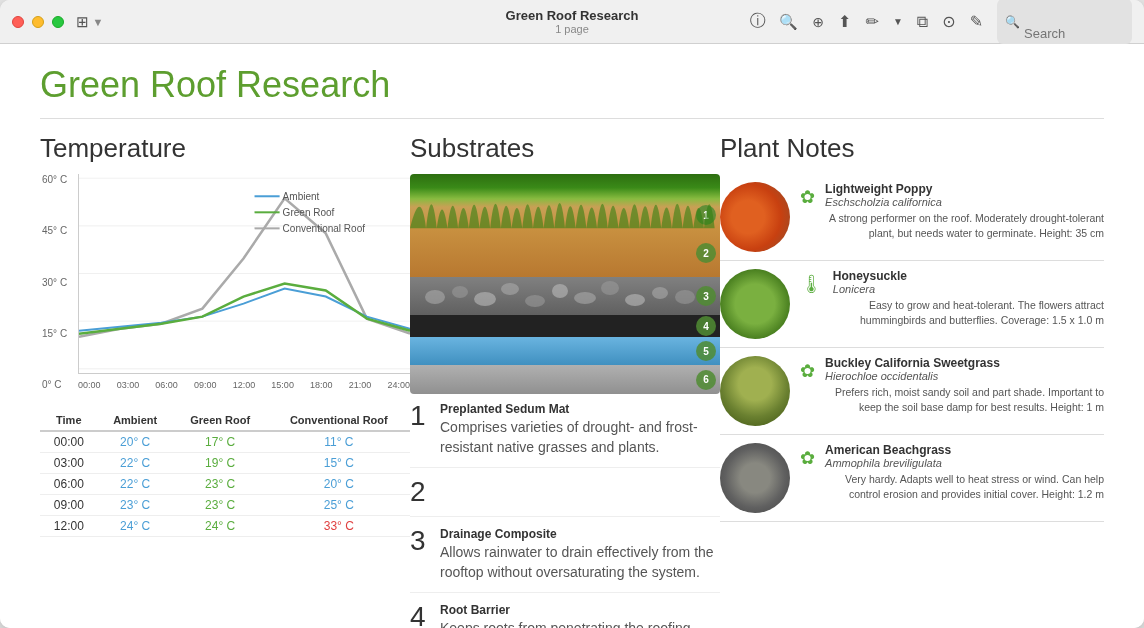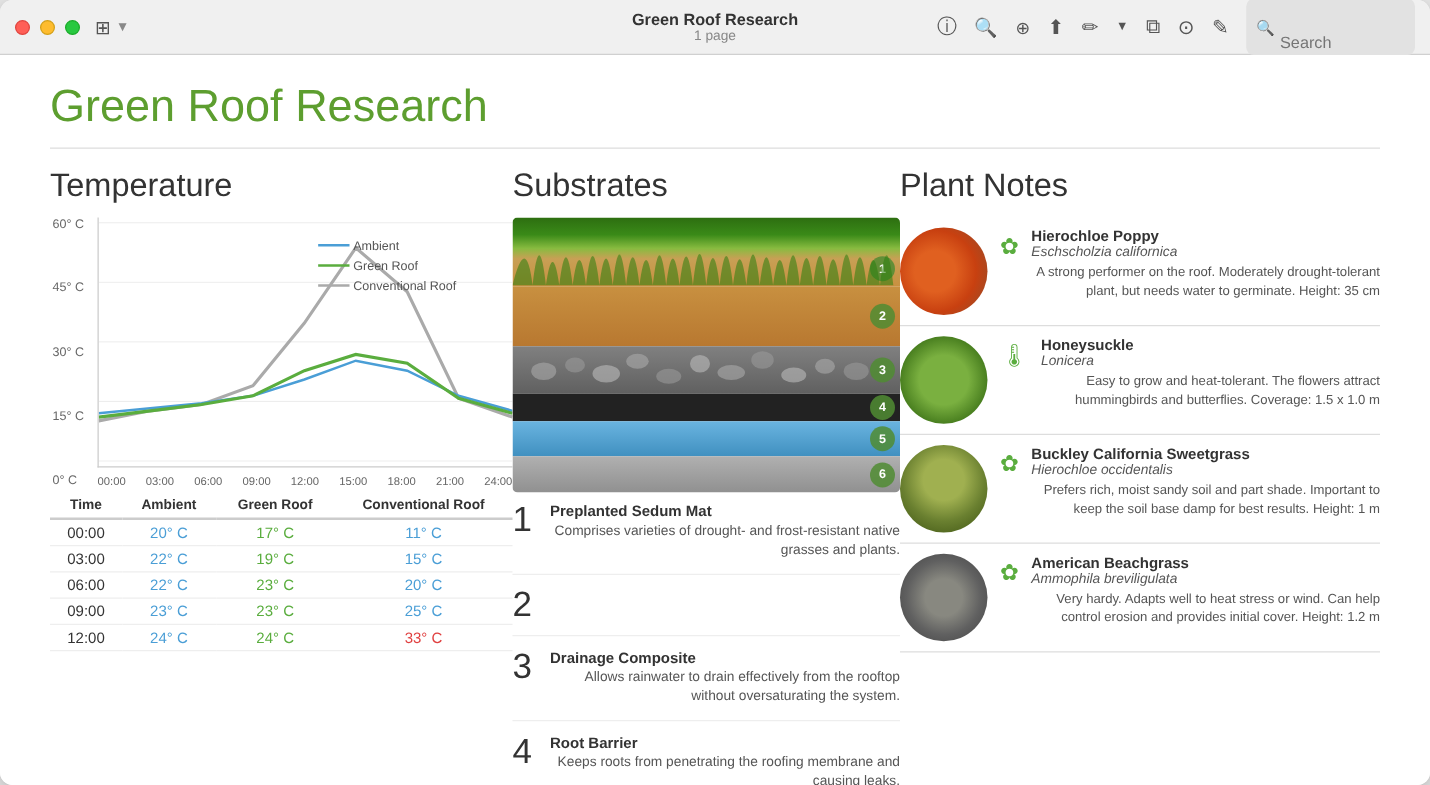--- a/index.html
+++ b/index.html
@@ -158,21 +158,21 @@
       color: #666;
       padding-left: 0;
       margin-top: 2px;
     }
 
     
     .temp-table {
       width: 100%;
       border-collapse: collapse;
       font-size: 12px;
-      margin-top: 4px;
+      margin-top: 20px;
     }
 
     .temp-table th {
       padding: 4px 8px;
       text-align: center;
       font-weight: 600;
       font-size: 11px;
       color: #333;
     }
 
@@ -234,24 +234,23 @@
     }
 
     .substrate-text h4 {
       font-size: 12px;
       font-weight: 700;
       color: #333;
       margin-bottom: 2px;
     }
 
     .substrate-text p {
-      font-size: 11px;
+      font-size: 14px;
       color: #555;
       line-height: 1.4;
-      text-align: right;
     }
 
     
     .plant-list {
       display: flex;
       flex-direction: column;
     }
 
     .plant-item {
       display: flex;
@@ -512,21 +511,21 @@
           </ul>
       </div>
 
       <div>
         <h2 class="section-title">Plant Notes</h2>
         <div class="plant-list" id="plant-list">
         <div class="plant-item">
       <div class="plant-circle" style="background: radial-gradient(circle at 40% 50%, #e06020 30%, #c84010 60%, #8a5030 100%); width:70px; height:70px; border-radius:50%; flex-shrink:0;"></div>
       <div style="font-size:18px; margin-top:4px; flex-shrink:0; color: #5aad3e;">✿</div>
       <div class="plant-info">
-        <h4>Hierochloe Poppy</h4>
+        <h4>Lightweight Poppy</h4>
         <div class="sci-name">Eschscholzia californica</div>
         <p>A strong performer on the roof. Moderately drought-tolerant plant, but needs water to germinate. Height: 35 cm</p>
       </div>
     </div>
             <div class="plant-item">
       <div class="plant-circle" style="background: radial-gradient(circle at 50% 50%, #7ab040 40%, #4a8020 70%, #2a5010 100%); width:70px; height:70px; border-radius:50%; flex-shrink:0;"></div>
       <div style="font-size:18px; margin-top:4px; flex-shrink:0; color: #5aad3e;">🌡</div>
       <div class="plant-info">
         <h4>Honeysuckle</h4>
         <div class="sci-name">Lonicera</div>

